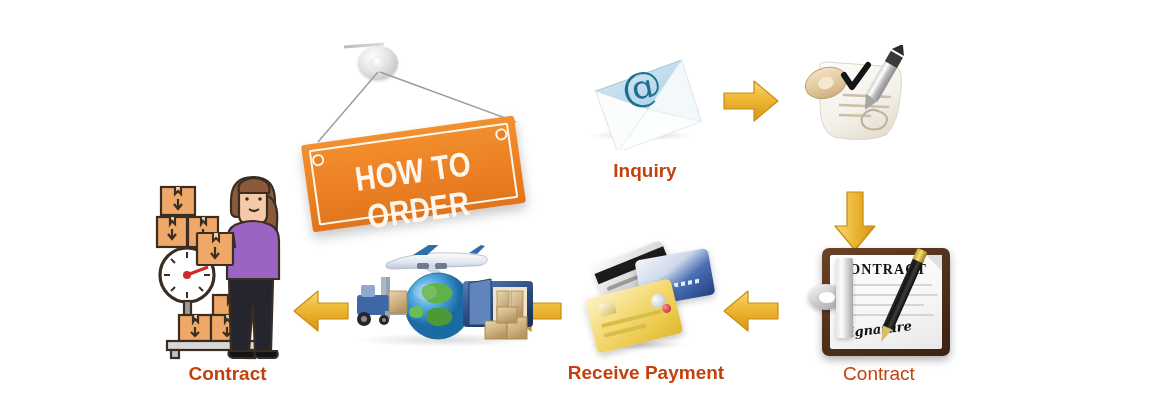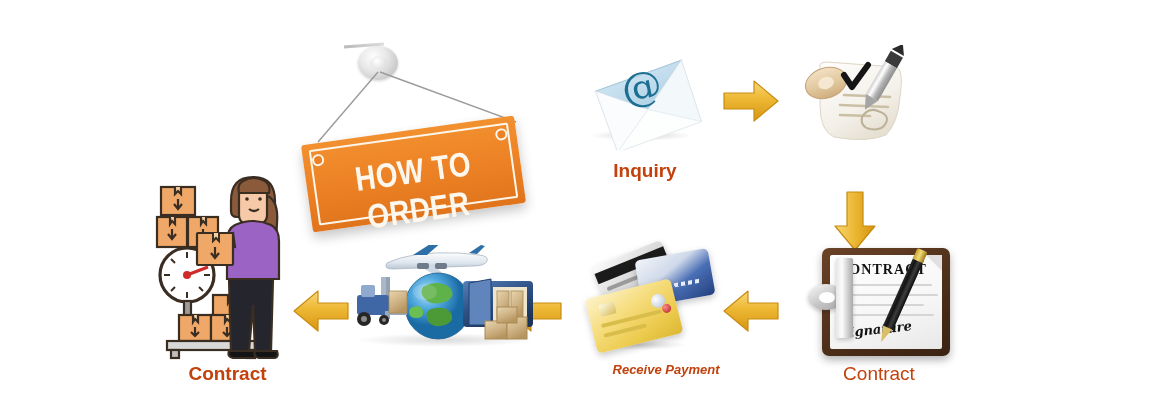--- a/index.html
+++ b/index.html
@@ -261,21 +261,21 @@
         <div class="dots"></div>
     </div>
     <div class="card card-gold">
       <div class="chip"></div>
         <div class="holo"></div>
         <div class="ruby"></div>
       <div class="num"></div>
         <div class="num2"></div>
     </div>
   </div>
-  <div class="label" style="left:586px;top:362px;width:160px;font-size:13px;font-style:italic;">Receive Payment</div>
+  <div class="label" style="left:566px;top:362px;width:160px;font-size:19px;">Receive Payment</div>
 
   <div class="arrow" style="left:505px;top:288px;">
     <svg width="58" height="46" viewBox="0 0 58 46">
       <defs>
           <linearGradient id="arL2" x1="0" y1="0" x2="0" y2="1">
         <stop offset="0%" stop-color="#f7d97c"></stop>
             <stop offset="42%" stop-color="#eeb936"></stop>
         <stop offset="100%" stop-color="#d79614"></stop>
           </linearGradient>
         </defs>

